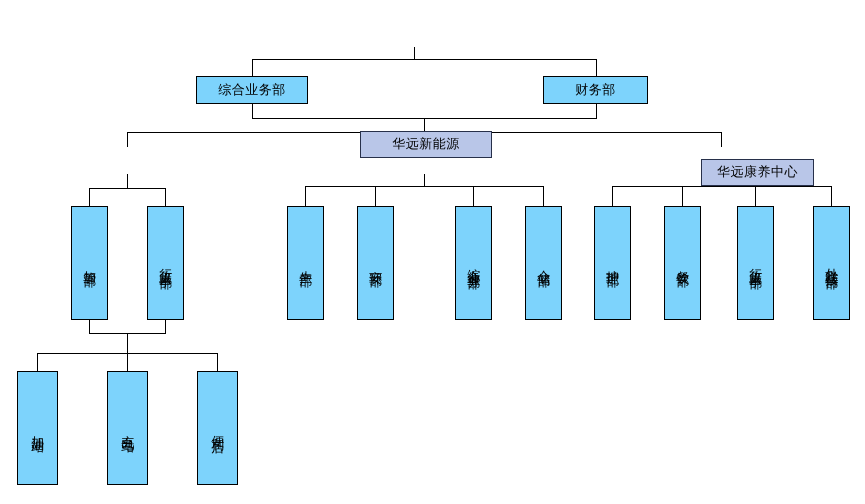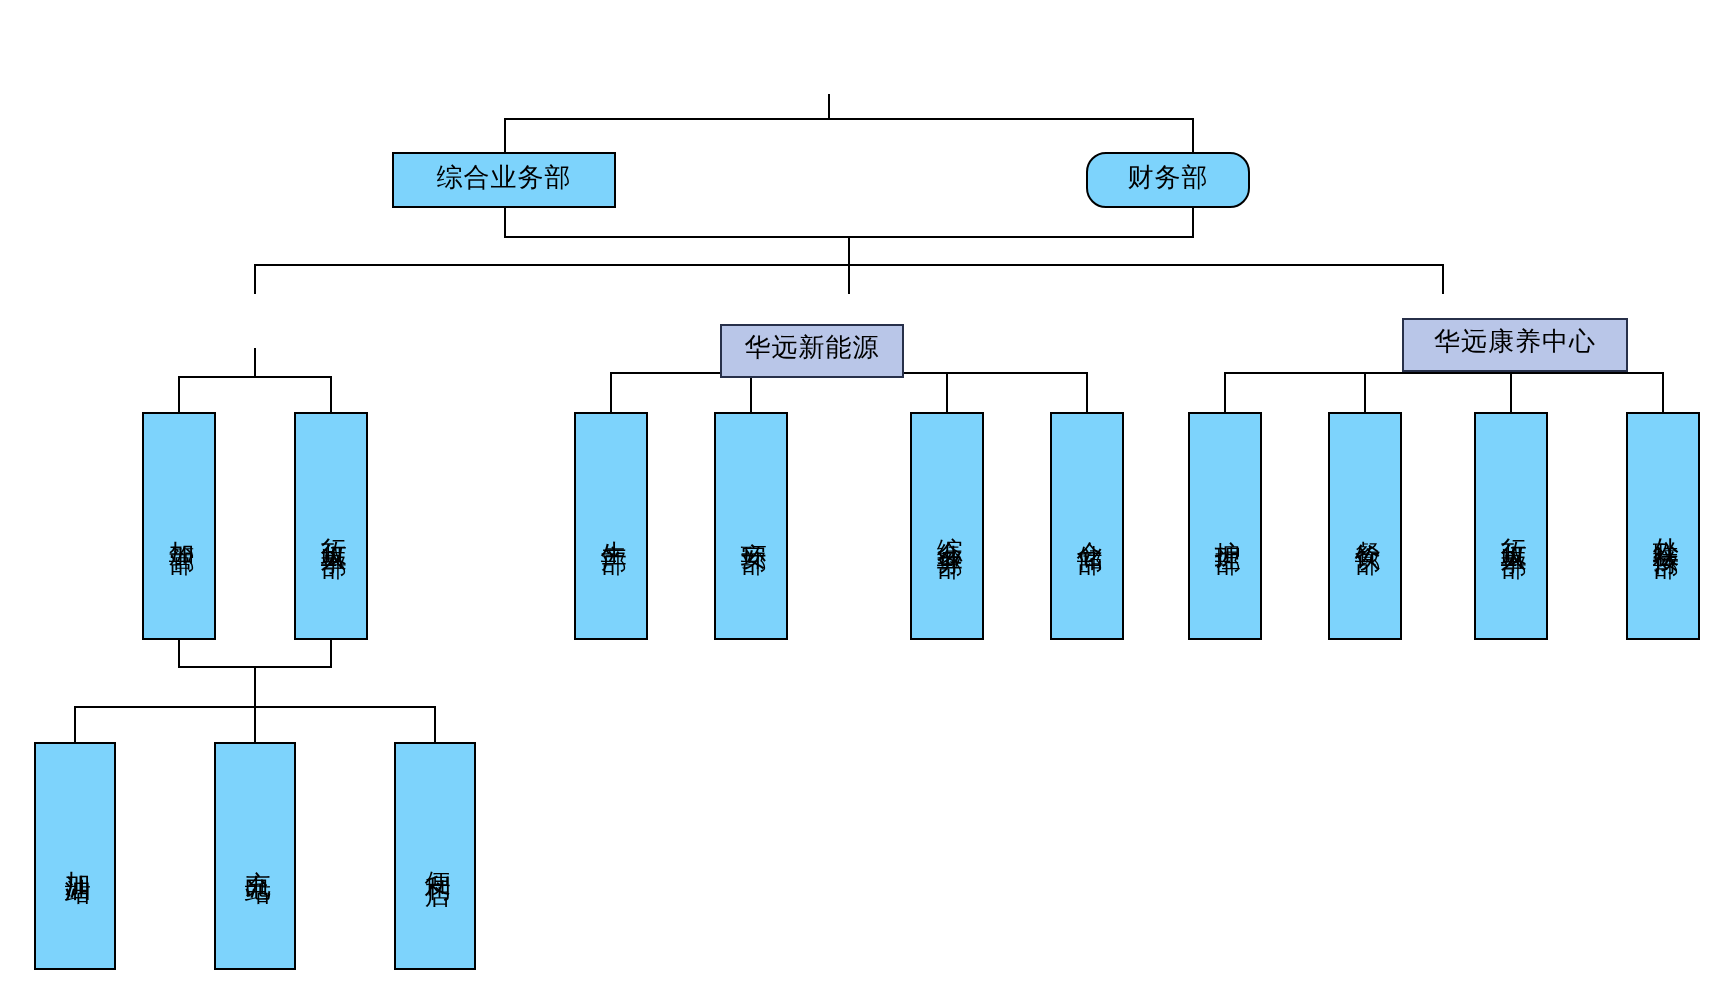--- a/index.html
+++ b/index.html
@@ -103,26 +103,26 @@
   <div class="conn v" style="left:612px; top:186px; width:1px; height:20px;"></div>
   <div class="conn v" style="left:682px; top:186px; width:1px; height:20px;"></div>
   <div class="conn v" style="left:755px; top:186px; width:1px; height:20px;"></div>
   <div class="conn v" style="left:831px; top:186px; width:1px; height:20px;"></div>
 
 
   <div class="node plain" style="left:196px; top:76px; width:112px; height:28px;">
     <span class="label">综合业务部</span>
   </div>
 
-  <div class="node plain" style="left:543px; top:76px; width:82px; height:28px;border-radius:10px;">
+  <div class="node plain" style="left:543px; top:76px; width:105px; height:28px;">
     <span class="label">财务部</span>
   </div>
 
 
-  <div class="node accent" style="left:360px; top:162px; width:92px; height:27px;align-items:center;">
+  <div class="node accent" style="left:360px; top:131px; width:132px; height:27px;align-items:center;">
     <span class="label">华远新能源</span>
   </div>
 
   <div class="node accent" style="left:665px; top:159px; width:113px; height:27px;margin-left:36px;">
     <span class="label">华远康养中心</span>
   </div>
 
   <div class="node plain vertical" style="left:71px; top:206px; width:37px; height:114px;">
     <span class="label">加管部</span>
   </div>

